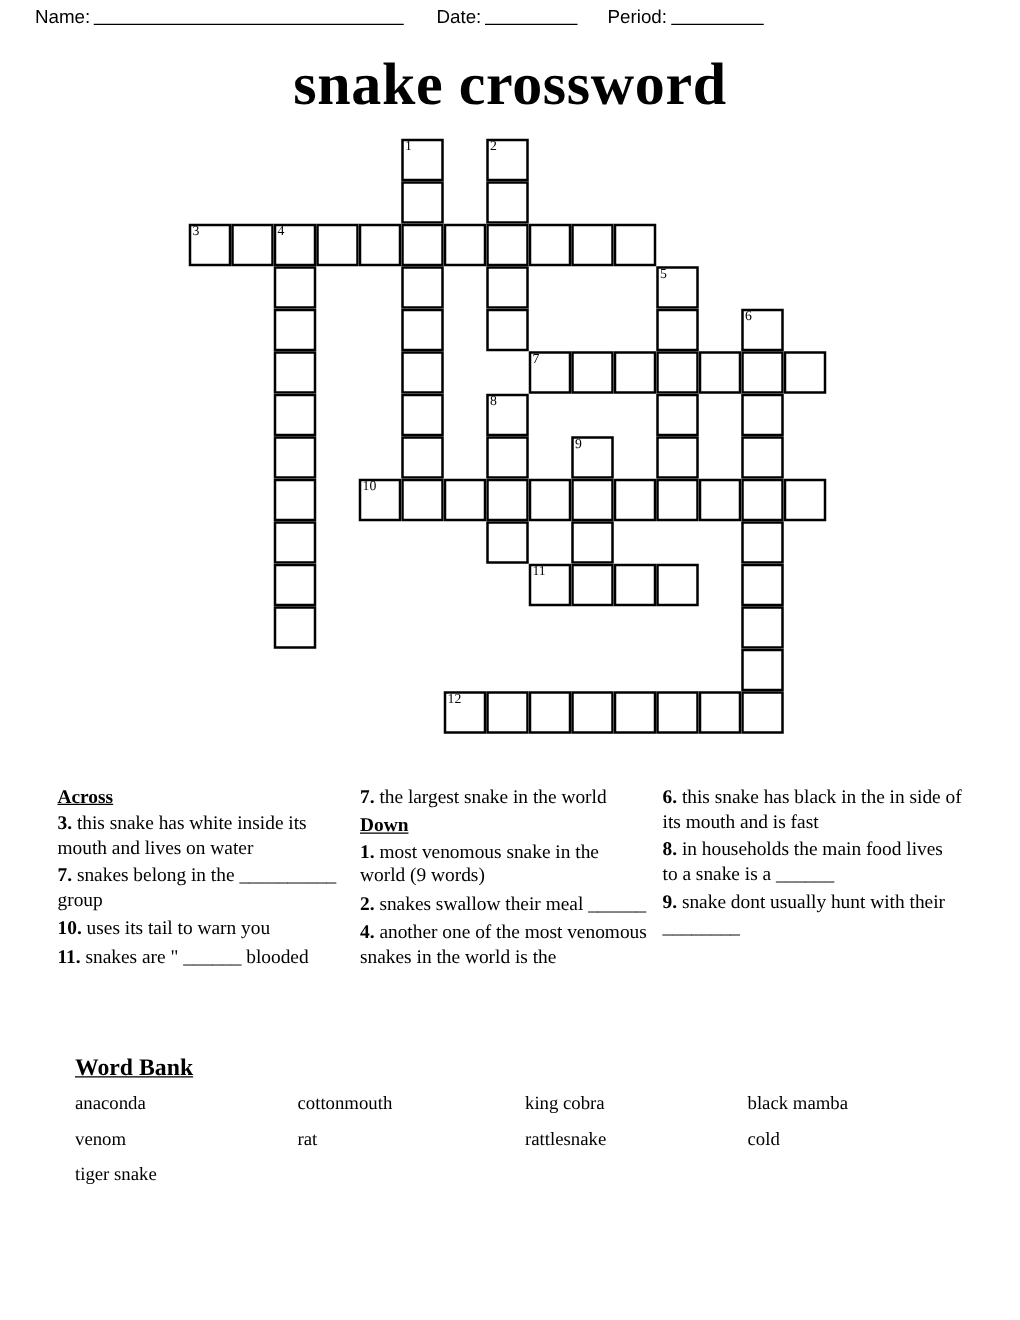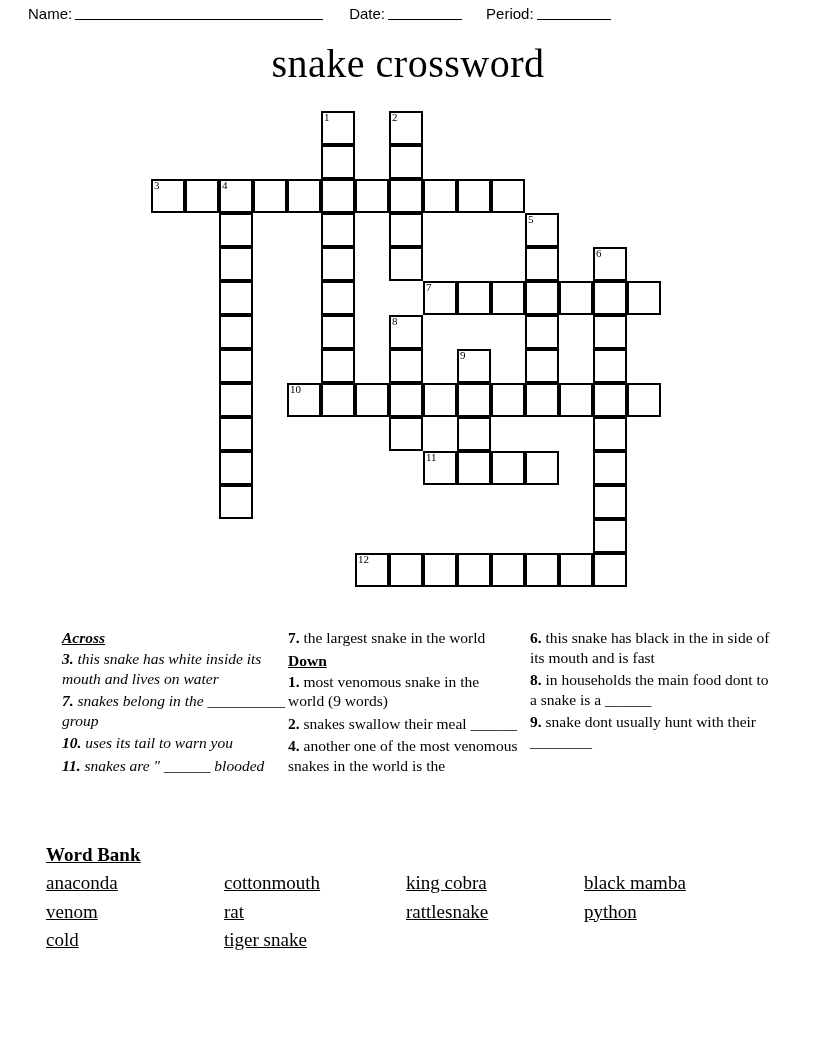--- a/index.html
+++ b/index.html
@@ -42,22 +42,22 @@
   .hdr-period-label { margin-left: 24px; }
 
   
   .puzzle-title {
     position: absolute;
     top: 40px;
     left: 0;
     width: 816px;
     text-align: center;
     font-family: "Liberation Serif", serif;
-    font-size: 40px;
-    font-weight: normal;
+    font-size: 48px;
+    font-weight: bold;
     letter-spacing: 0.5px;
   }
 
   
   #crossword-grid {
     position: absolute;
     left: 0px;
     top: 0px;
     width: 816px;
     height: 620px;
@@ -87,21 +87,21 @@
     top: 628px;
     width: 730px;
     height: 205px;
   }
   .clue-col {
     position: absolute;
     top: 0;
     font-size: 15.5px;
     line-height: 19.5px;
   }
-  .clue-col-1 { left: 16px;   width: 230px; font-style: italic; }
+  .clue-col-1 { left: 0px;   width: 230px; }
   .clue-col-2 { left: 242px; width: 230px; }
   .clue-col-3 { left: 484px; width: 240px; }
 
   .clue-heading {
     font-weight: bold;
     text-decoration: underline;
     font-size: 15.5px;
     line-height: 20px;
     margin: 0 0 1px 0;
   }
@@ -111,39 +111,38 @@
     line-height: 19.5px;
     text-indent: 0;
   }
   .clue-item .cnum {
     font-weight: bold;
   }
 
   
   .wordbank {
     position: absolute;
-    left: 46px;
+    left: 60px;
     top: 843px;
     width: 740px;
-    text-decoration: underline;
   }
   .wordbank-title {
     font-size: 19px;
     font-weight: bold;
     text-decoration: underline;
     line-height: 24px;
     margin: 0 0 2px 0;
   }
   .wordbank-grid {
     display: grid;
     grid-template-columns: 178px 182px 178px 180px;
     row-gap: 0px;
   }
   .wb-word {
-    font-size: 19px;
+    font-size: 15px;
     line-height: 28.5px;
     white-space: nowrap;
   }
 </style>
 </head>
 <body>
 
 <div class="header-row">
   <span class="hdr-name-label">Name:</span>
   <span class="hdr-rule rule-name"></span>
@@ -291,36 +290,35 @@
     <div class="clue-item">
       <span class="cnum">4.</span><span> another one of the most venomous snakes in the world is the</span>
     </div>
   </div>
 
   <div class="clue-col clue-col-3">
     <div class="clue-item">
       <span class="cnum">6.</span><span> this snake has black in the in side of its mouth and is fast</span>
     </div>
     <div class="clue-item">
-      <span class="cnum">8.</span><span> in households the main food dont to a snake is a ______</span>
+      <span class="cnum">8.</span><span> in households the main food lives to a snake is a ______</span>
     </div>
     <div class="clue-item">
       <span class="cnum">9.</span><span> snake dont usually hunt with their ________</span>
     </div>
   </div>
 
 </div>
 
 <div class="wordbank">
   <div class="wordbank-title">Word Bank</div>
   <div class="wordbank-grid" id="wordbank-grid">
       <div class="wb-word">anaconda</div>
       <div class="wb-word">cottonmouth</div>
       <div class="wb-word">king cobra</div>
       <div class="wb-word">black mamba</div>
       <div class="wb-word">venom</div>
       <div class="wb-word">rat</div>
       <div class="wb-word">rattlesnake</div>
-      <div class="wb-word">python</div>
       <div class="wb-word">cold</div>
       <div class="wb-word">tiger snake</div>
     </div>
 </div>
 
 </body></html>

